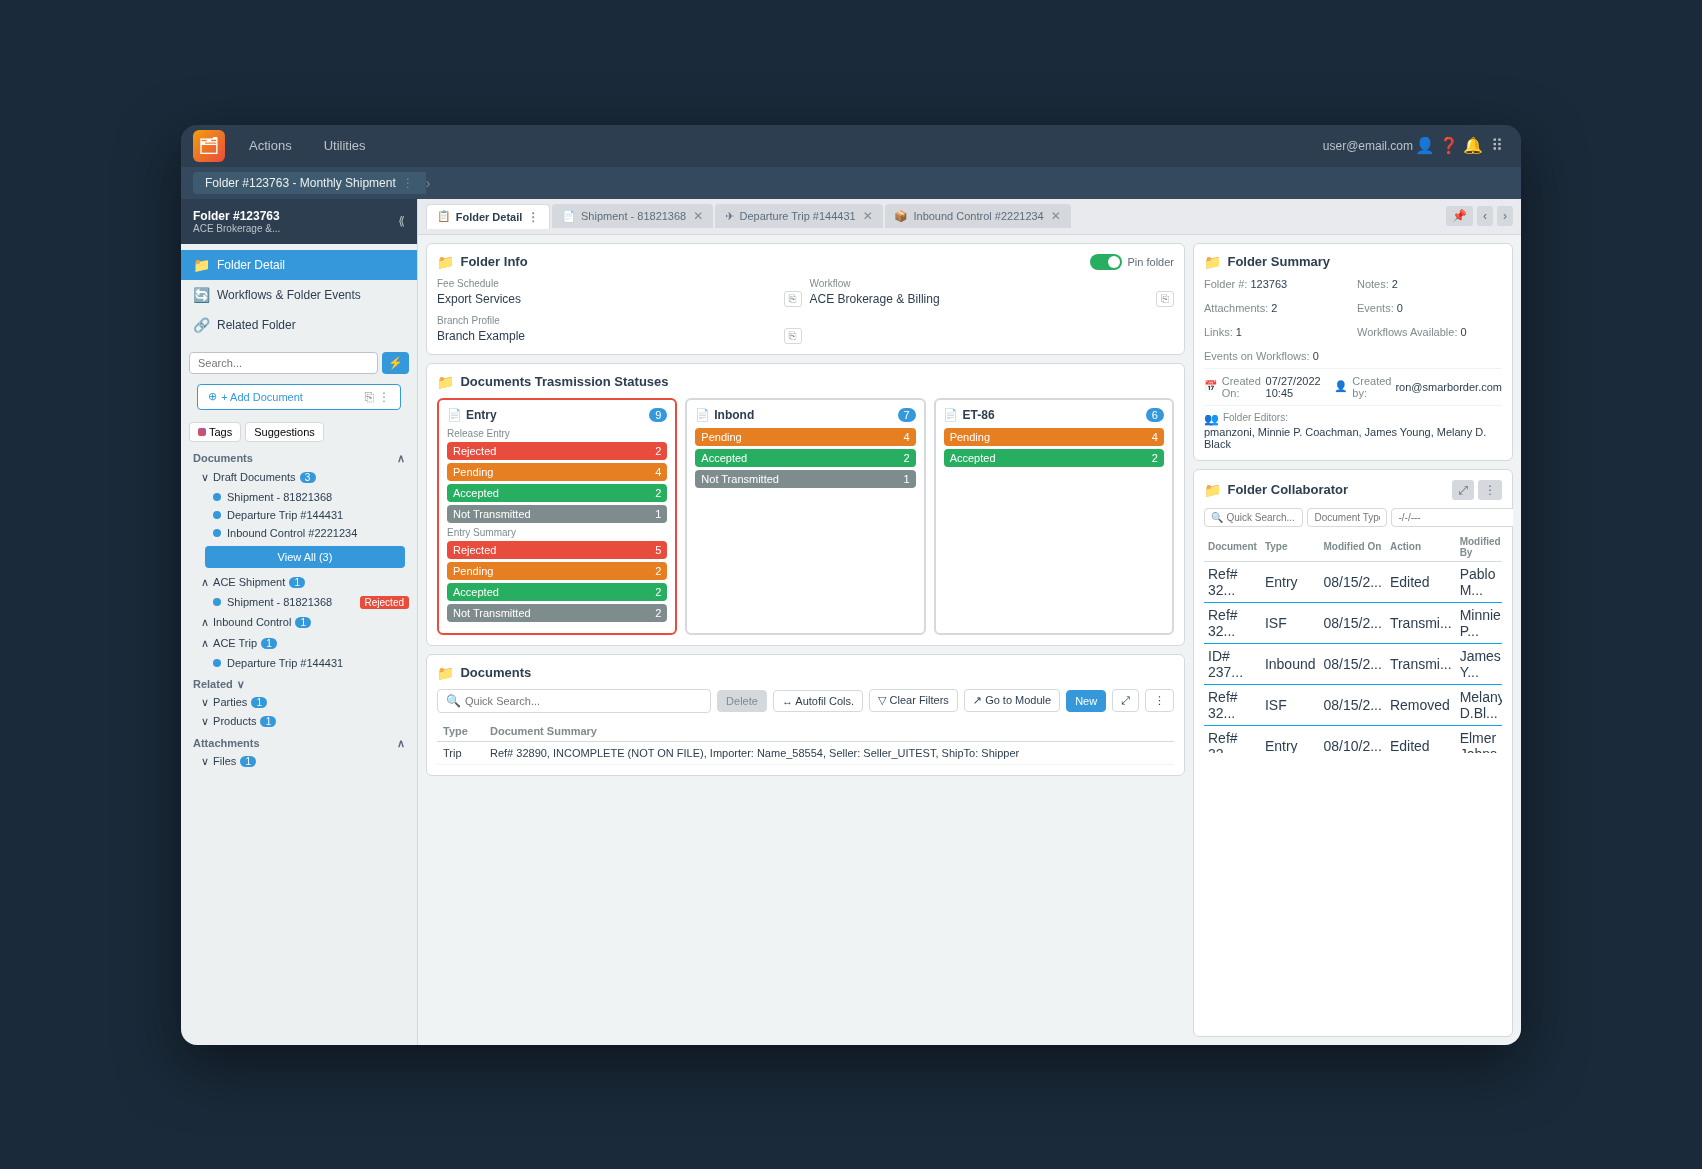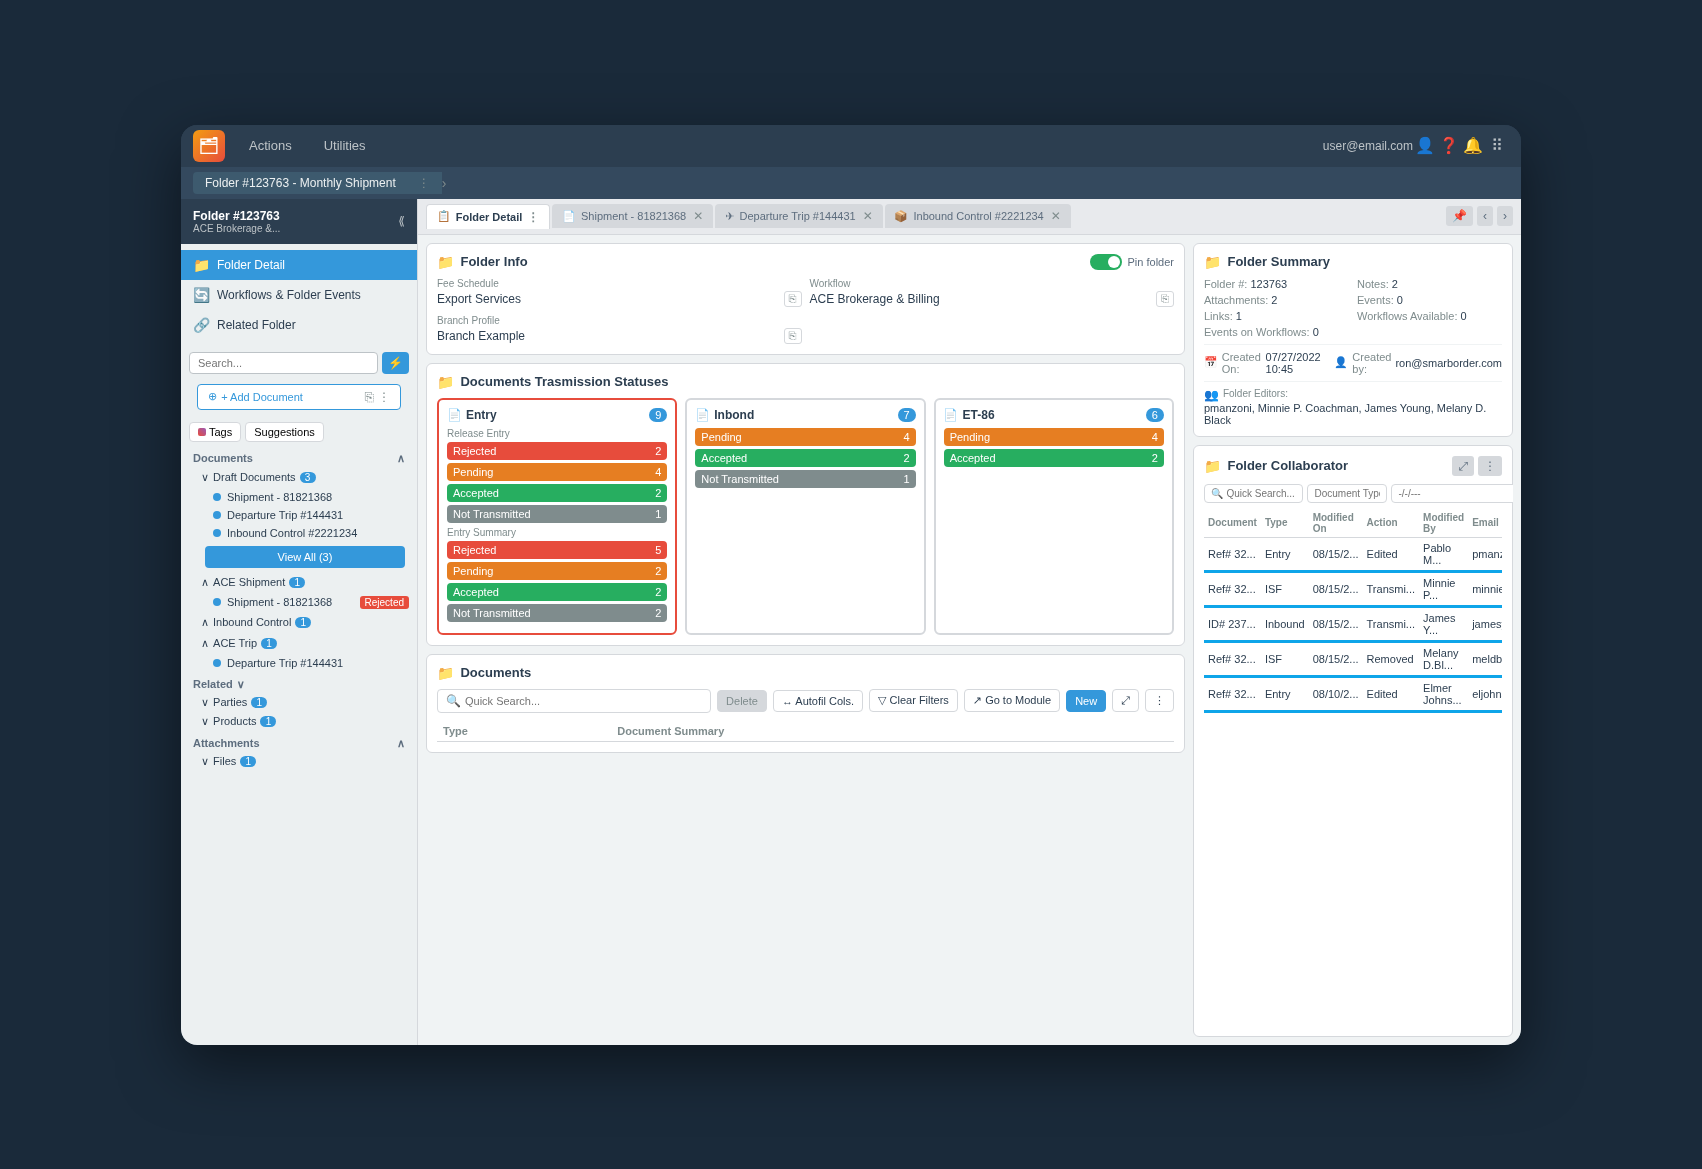--- a/index.html
+++ b/index.html
@@ -64,21 +64,21 @@
       align-items: center;
       padding: 0 12px;
       flex-shrink: 0;
     }
     .breadcrumb-item {
       background: #3d5a6e;
       color: #ecf0f1;
       padding: 4px 12px;
       border-radius: 4px 0 0 4px;
       font-size: 12px;
-      display: flex; align-items: center; gap: 22px;
+      display: flex; align-items: center; gap: 6px;
     }
     .breadcrumb-arrow {
       color: #7f8c8d;
       font-size: 14px;
     }
     
     .main-layout {
       display: flex;
       flex: 1;
       overflow: hidden;
@@ -465,21 +465,21 @@
     
     .right-panel {
       width: 320px;
       display: flex;
       flex-direction: column;
       gap: 8px;
       overflow-y: auto;
     }
     .folder-summary-card {}
     .summary-grid {
-      display: grid; grid-template-columns: 1fr 1fr; gap: 4px 8px;
+      display: grid; grid-template-columns: 1fr 1fr; gap: 12px 8px;
       font-size: 11px;
     }
     .summary-label { color: #7f8c8d; }
     .summary-value { color: #2c3e50; font-weight: 500; }
     .summary-created {
       display: flex; align-items: center; gap: 4px;
       margin-top: 6px; padding-top: 6px; border-top: 1px solid #f0f3f4;
       font-size: 11px; color: #5d6d7e;
     }
     .editors-section {
@@ -506,22 +506,22 @@
       padding: 3px 6px;
       font-size: 10px;
       flex: 1;
     }
     .collab-table { width: 100%; border-collapse: collapse; }
     .collab-table th {
       text-align: left; font-size: 10px; color: #7f8c8d;
       padding: 3px 4px; border-bottom: 1px solid #d5d8dc;
     }
     .collab-table td {
-      font-size: 11px; color: #2c3e50;
-      padding: 4px 4px; border-bottom: 3px solid #0ea5e9;
+      font-size: 14px; color: #2c3e50;
+      padding: 4px 4px; border-bottom: 1px solid #0ea5e9;
     }
     .folder-icon { color: #7f8c8d; font-size: 14px; }
   </style>
 </head>
 <body>
 
 <div class="app-shell">
 
   <div class="top-bar">
     <div class="app-logo">🗂</div>
@@ -870,20 +870,24 @@
               <button class="docs-btn">⋮</button>
             </div>
             <table class="docs-table">
               <thead>
                 <tr>
                   <th>Type</th>
                   <th>Document Summary</th>
                 </tr>
               </thead>
               <tbody>
+                <tr class="table-row">
+                  <td>Trip</td>
+                  <td>Ref# 32890, INCOMPLETE (NOT ON FILE), Importer: Name_58554, Seller: Seller_UITEST, ShipTo: Shipper</td>
+                </tr>
               </tbody>
             </table>
           </div>
         </div>
 
         <div class="right-panel">
 
           <div class="card folder-summary-card">
             <div class="card-header">
               <div class="card-title">

